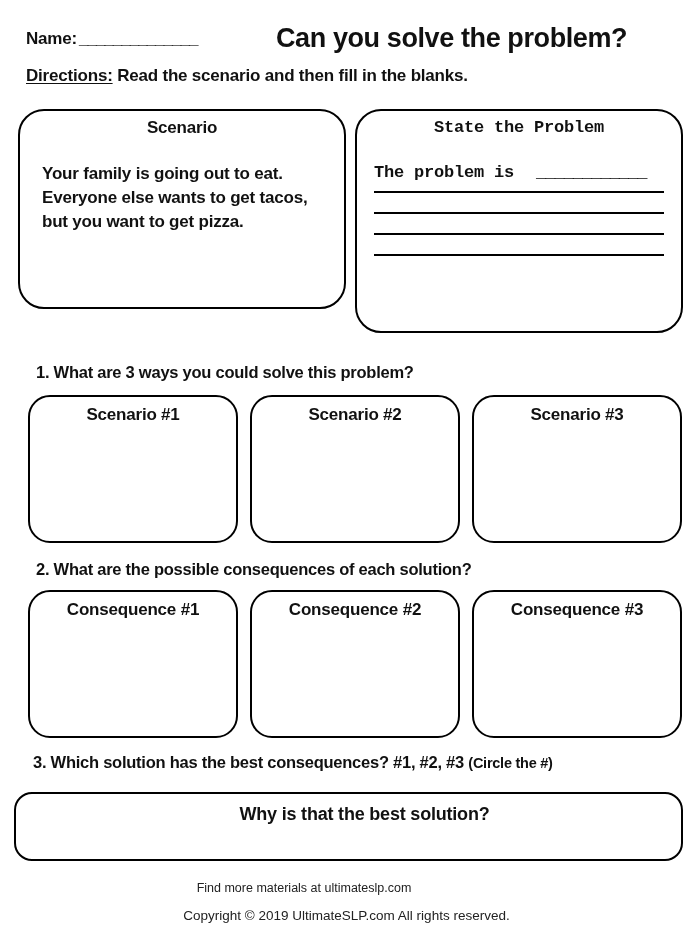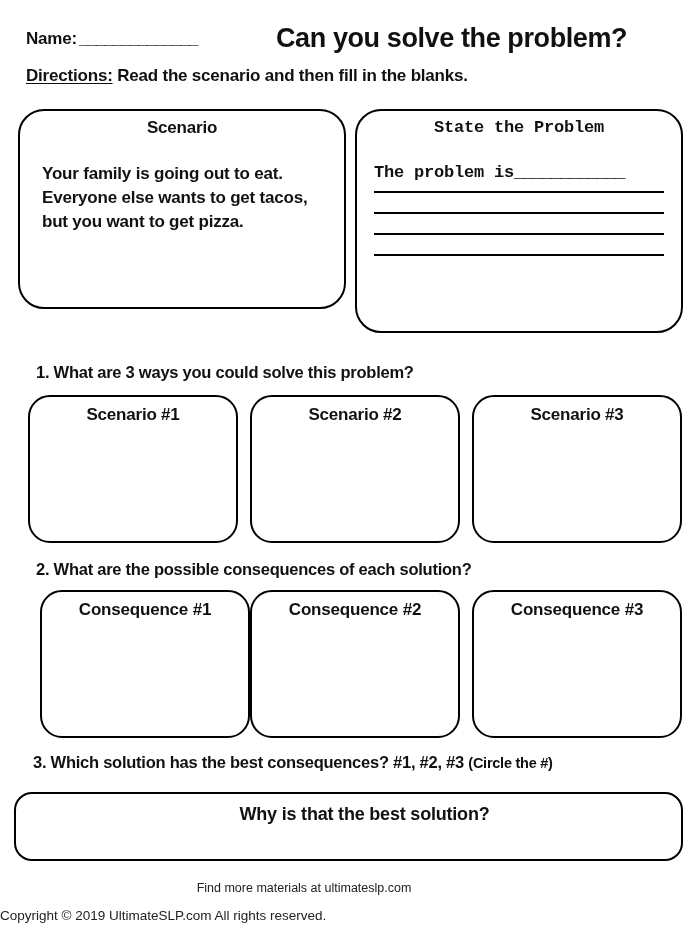--- a/index.html
+++ b/index.html
@@ -122,21 +122,21 @@
     font-family: Liberation Mono, monospace;
   }
   #problem-box .box-title { margin-top: 8px; }
   .problem-lead {
     margin: 25px 0 0 17px;
     font-size: 17px;
     font-weight: bold;
     letter-spacing: -0.2px;
     display: flex;
     align-items: baseline;
-    gap: 0;
+    gap: 22px;
     white-space: nowrap;
   }
   .lead-blank {
     letter-spacing: -1.0px;
     white-space: pre;
   }
   .write-lines {
     margin: 9px 17px 0 17px;
   }
   .write-line {
@@ -174,21 +174,21 @@
   #scenario-2 { left: 250px; }
   #scenario-3 { left: 472px; }
 
   .cons-box {
     top: 590px;
     width: 210px;
     height: 148px;
     border-radius: 22px;
   }
   .cons-box .box-title { margin-top: 9px; }
-  #consequence-1 { left: 28px; margin-left: 12px; }
+  #consequence-1 { left: 28px; }
   #consequence-2 { left: 250px; }
   #consequence-3 { left: 472px; }
 
   
   #why-box {
     left: 14px;
     top: 792px;
     width: 669px;
     height: 69px;
     border-radius: 18px;
@@ -211,21 +211,21 @@
     left: 0;
     top: 881px;
     width: 608px;
     text-align: center;
     font-size: 12.5px;
   }
   #footer-copyright {
     left: 0;
     top: 908px;
     width: 693px;
-    text-align: left;
+    text-align: center;
     font-size: 13.5px;
   }
 </style>
 </head>
 <body>
 
 <div class="page">
 
   <div class="header-row">
     <div class="name-group">

